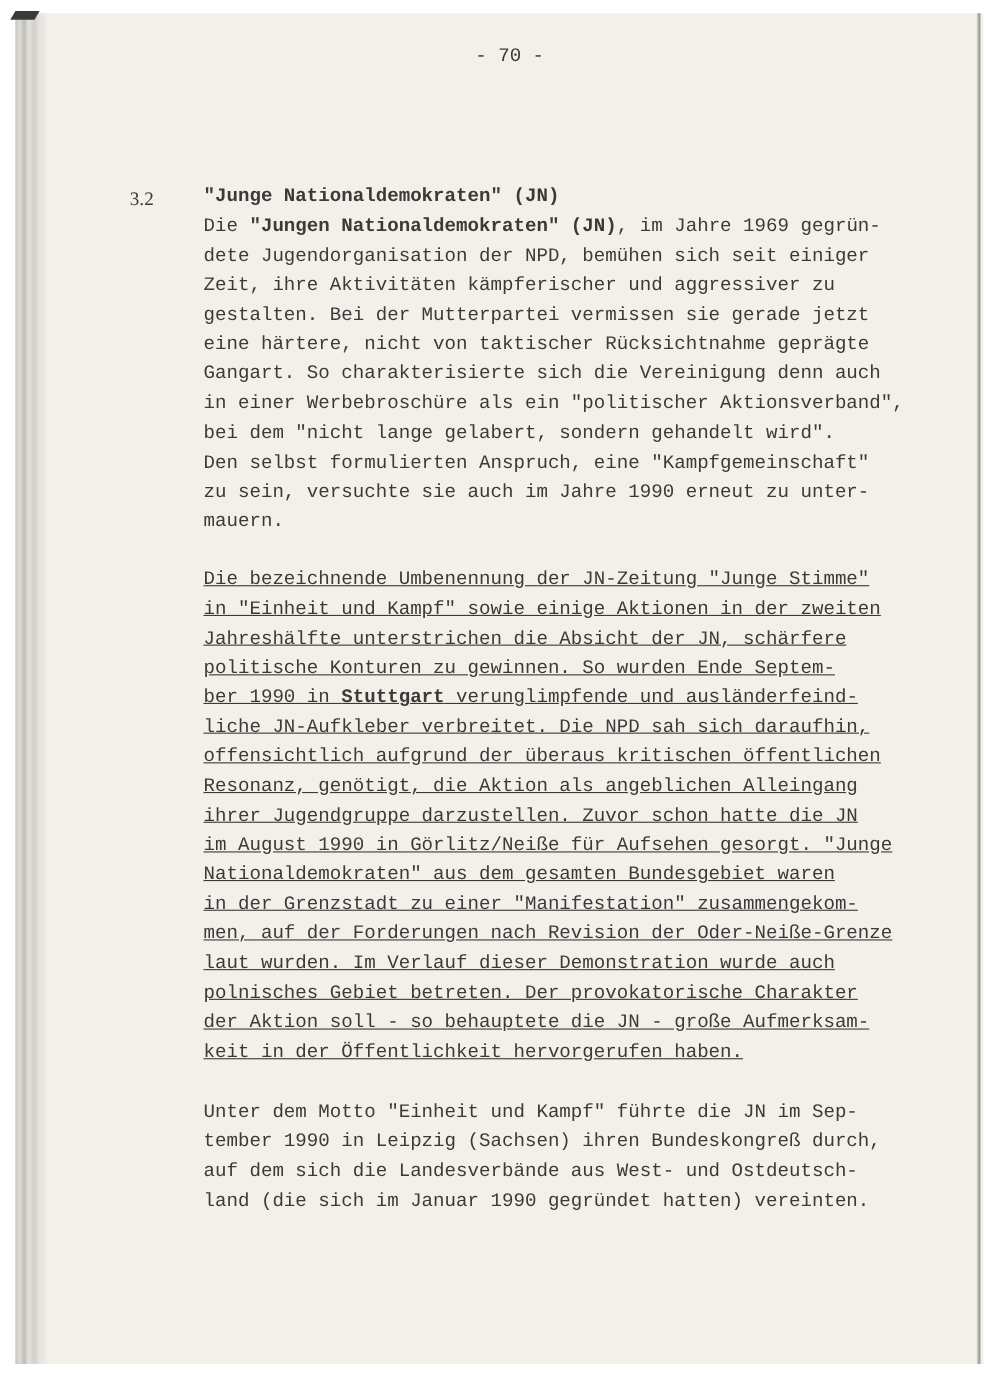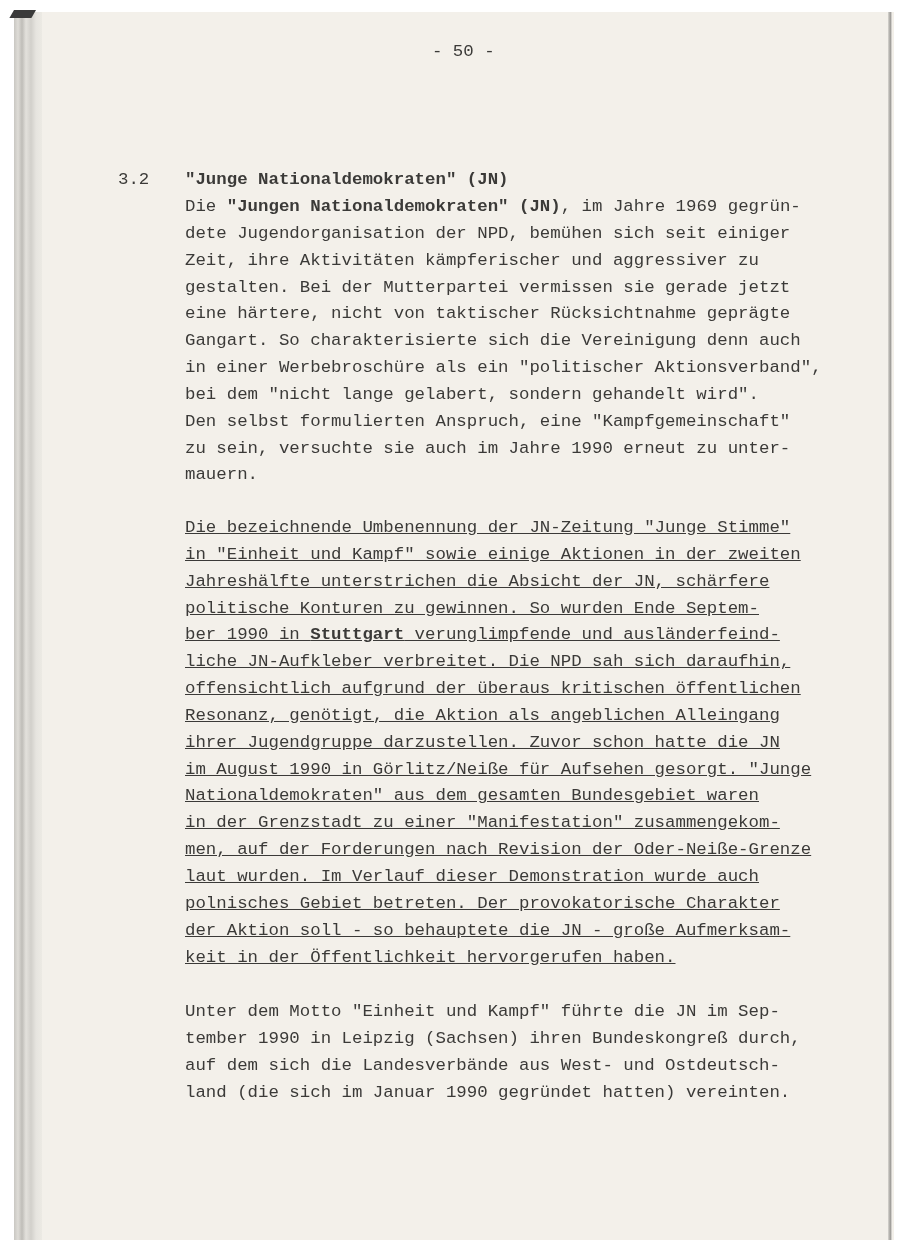--- a/index.html
+++ b/index.html
@@ -62,20 +62,21 @@
     }
     .page-number {
       left: 432px;
       top: 41px;
       line-height: 22px;
     }
     .section-number {
       left: 118px;
       top: 167px;
       line-height: 26px;
+      font-family: Liberation Serif, serif;
     }
     .section-title {
       left: 185px;
       top: 167px;
       line-height: 26px;
       font-weight: bold;
     }
     .paragraph {
       left: 185px;
     }
@@ -89,20 +90,20 @@
     #para-3 { top: 999px; }
   </style>
 </head>
 <body>
 
 <div class="scan"></div>
 <div class="binding"></div>
 <div class="corner"></div>
 <div class="right-edge"></div>
 
-<div class="text page-number">- 50 -</div>
+<div class="text page-number">- 70 -</div>
 
 <div class="text section-number">3.2</div>
 <div class="text section-title">"Junge Nationaldemokraten" (JN)</div>
 
 <div class="text paragraph" id="para-1"><span class="line"><span>Die </span><span class="b">"Jungen Nationaldemokraten" (JN)</span><span>, im Jahre 1969 gegrün-</span></span><span class="line"><span>dete Jugendorganisation der NPD, bemühen sich seit einiger</span></span><span class="line"><span>Zeit, ihre Aktivitäten kämpferischer und aggressiver zu</span></span><span class="line"><span>gestalten. Bei der Mutterpartei vermissen sie gerade jetzt</span></span><span class="line"><span>eine härtere, nicht von taktischer Rücksichtnahme geprägte</span></span><span class="line"><span>Gangart. So charakterisierte sich die Vereinigung denn auch</span></span><span class="line"><span>in einer Werbebroschüre als ein "politischer Aktionsverband",</span></span><span class="line"><span>bei dem "nicht lange gelabert, sondern gehandelt wird".</span></span><span class="line"><span>Den selbst formulierten Anspruch, eine "Kampfgemeinschaft"</span></span><span class="line"><span>zu sein, versuchte sie auch im Jahre 1990 erneut zu unter-</span></span><span class="line"><span>mauern.</span></span></div>
 <div class="text paragraph" id="para-2"><span class="line"><span>Die bezeichnende Umbenennung der JN-Zeitung "Junge Stimme"</span></span><span class="line"><span>in "Einheit und Kampf" sowie einige Aktionen in der zweiten</span></span><span class="line"><span>Jahreshälfte unterstrichen die Absicht der JN, schärfere</span></span><span class="line"><span>politische Konturen zu gewinnen. So wurden Ende Septem-</span></span><span class="line"><span>ber 1990 in </span><span class="b">Stuttgart</span><span> verunglimpfende und ausländerfeind-</span></span><span class="line"><span>liche JN-Aufkleber verbreitet. Die NPD sah sich daraufhin,</span></span><span class="line"><span>offensichtlich aufgrund der überaus kritischen öffentlichen</span></span><span class="line"><span>Resonanz, genötigt, die Aktion als angeblichen Alleingang</span></span><span class="line"><span>ihrer Jugendgruppe darzustellen. Zuvor schon hatte die JN</span></span><span class="line"><span>im August 1990 in Görlitz/Neiße für Aufsehen gesorgt. "Junge</span></span><span class="line"><span>Nationaldemokraten" aus dem gesamten Bundesgebiet waren</span></span><span class="line"><span>in der Grenzstadt zu einer "Manifestation" zusammengekom-</span></span><span class="line"><span>men, auf der Forderungen nach Revision der Oder-Neiße-Grenze</span></span><span class="line"><span>laut wurden. Im Verlauf dieser Demonstration wurde auch</span></span><span class="line"><span>polnisches Gebiet betreten. Der provokatorische Charakter</span></span><span class="line"><span>der Aktion soll - so behauptete die JN - große Aufmerksam-</span></span><span class="line"><span>keit in der Öffentlichkeit hervorgerufen haben.</span></span></div>
 <div class="text paragraph" id="para-3"><span class="line"><span>Unter dem Motto "Einheit und Kampf" führte die JN im Sep-</span></span><span class="line"><span>tember 1990 in Leipzig (Sachsen) ihren Bundeskongreß durch,</span></span><span class="line"><span>auf dem sich die Landesverbände aus West- und Ostdeutsch-</span></span><span class="line"><span>land (die sich im Januar 1990 gegründet hatten) vereinten.</span></span></div>
 
 </body></html>

